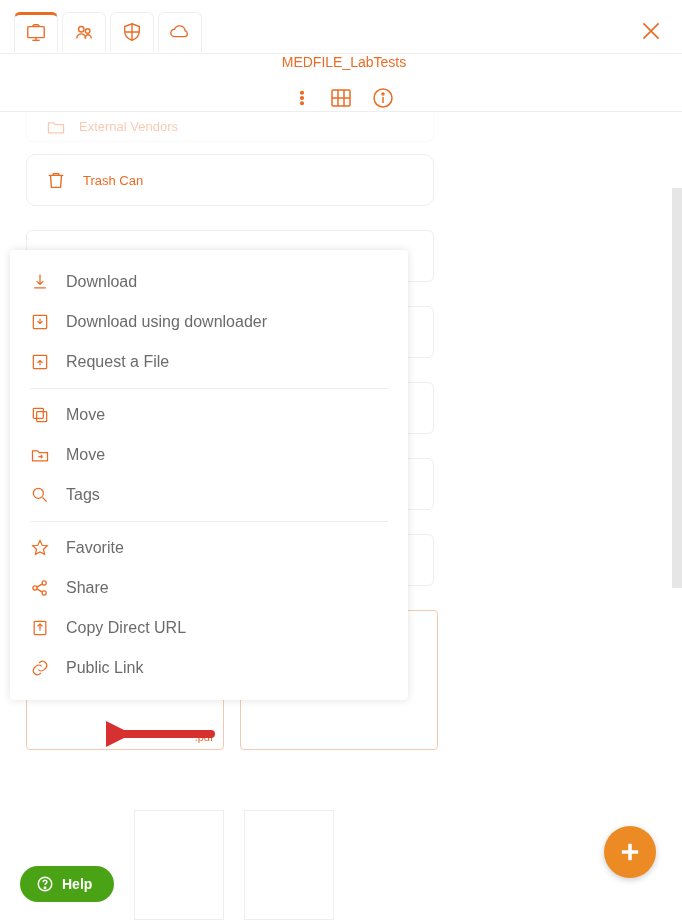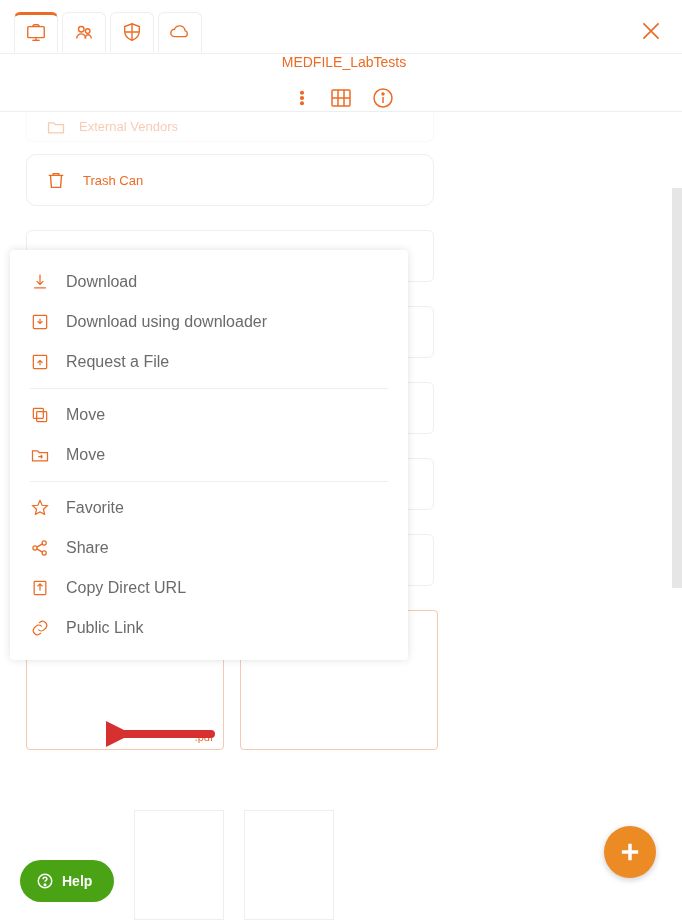--- a/index.html
+++ b/index.html
@@ -150,21 +150,21 @@
     pointer-events: none;
   }
   
   .help-pill {
     position: absolute;
     left: 20px;
     bottom: 22px;
     background: #4aa315;
     color: #fff;
     border-radius: 999px;
-    height: 42px;
+    height: 36px;
     padding: 0 22px 0 16px;
     display: flex;
     align-items: center;
     gap: 8px;
     cursor: pointer;
     font-weight: 600;
     font-size: 14px;
     z-index: 70;
   }
   
@@ -329,20 +329,27 @@
     </svg>
     <span>Move</span>
   </div>
   <div class="menu-item">
     <svg width="20" height="20" viewBox="0 0 24 24" fill="none" stroke-width="1.5">
       <path d="M3 7h6l2 2h10v10H3z"></path>
         <path d="M10 14h5m0 0l-2-2m2 2l-2 2"></path>
     </svg>
     <span>Move</span>
   </div>
+  <div class="menu-item">
+    <svg width="20" height="20" viewBox="0 0 24 24" fill="none" stroke-width="1.5">
+      <circle cx="10" cy="10" r="6"></circle>
+        <path d="M15 15l5 5"></path>
+    </svg>
+    <span>Tags</span>
+  </div>
 
   <div class="menu-sep"></div>
 
   <div class="menu-item">
     <svg width="20" height="20" viewBox="0 0 24 24" fill="none" stroke-width="1.5">
       <path d="M12 3l2.6 5.7 6.2.6-4.6 4.2 1.3 6.1L12 16.8 6.5 19.6l1.3-6.1L3.2 9.3l6.2-.6L12 3z"></path>
     </svg>
     <span>Favorite</span>
   </div>
   <div class="menu-item">

